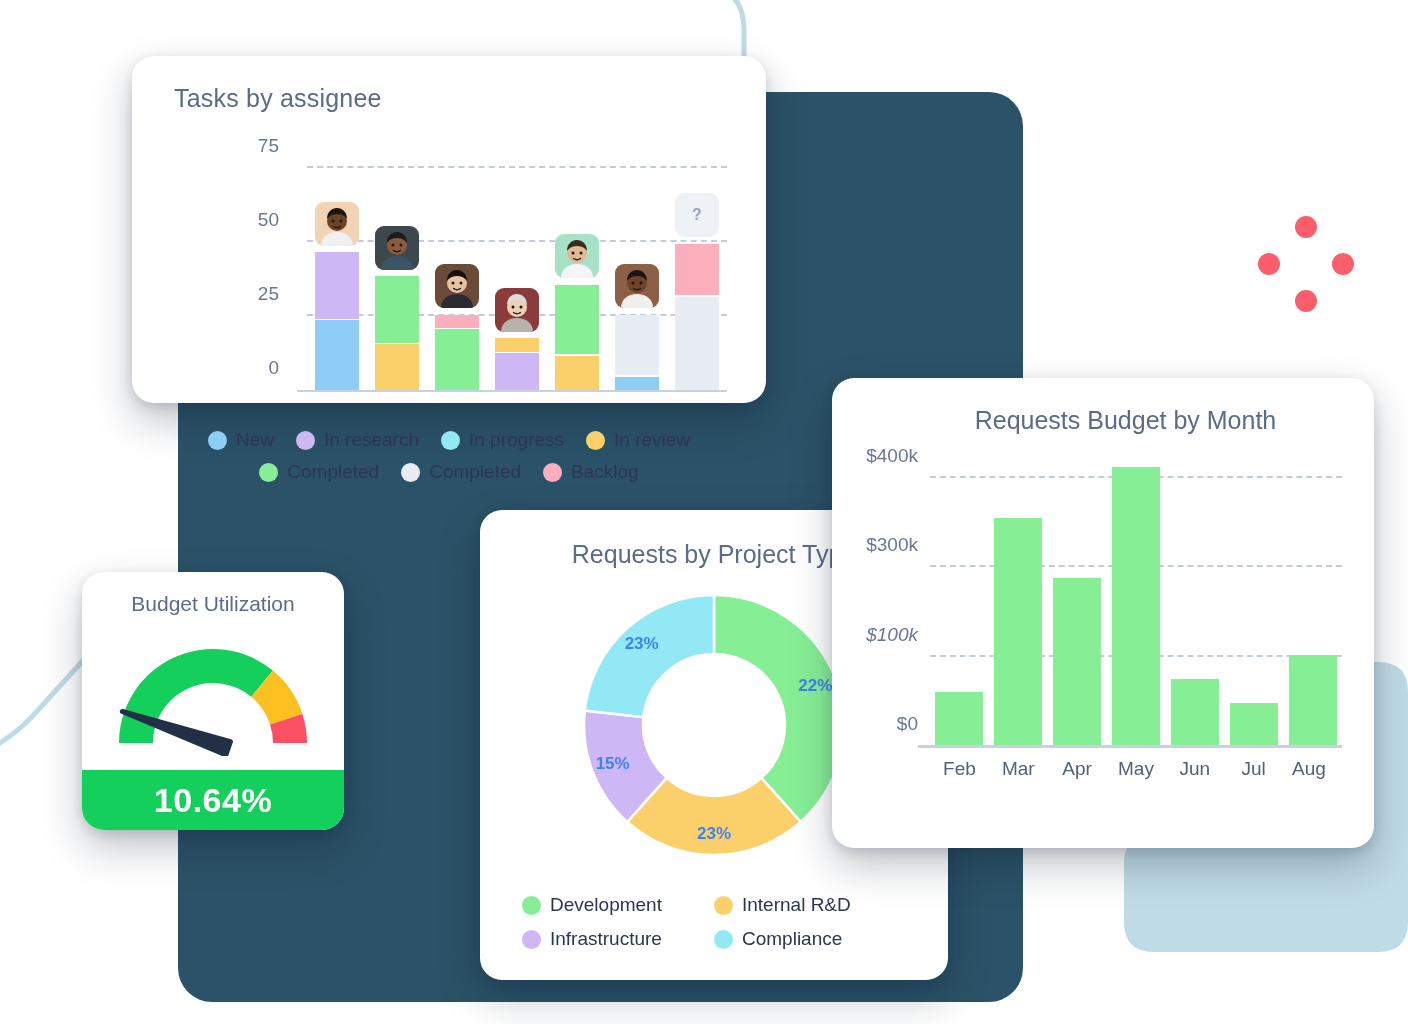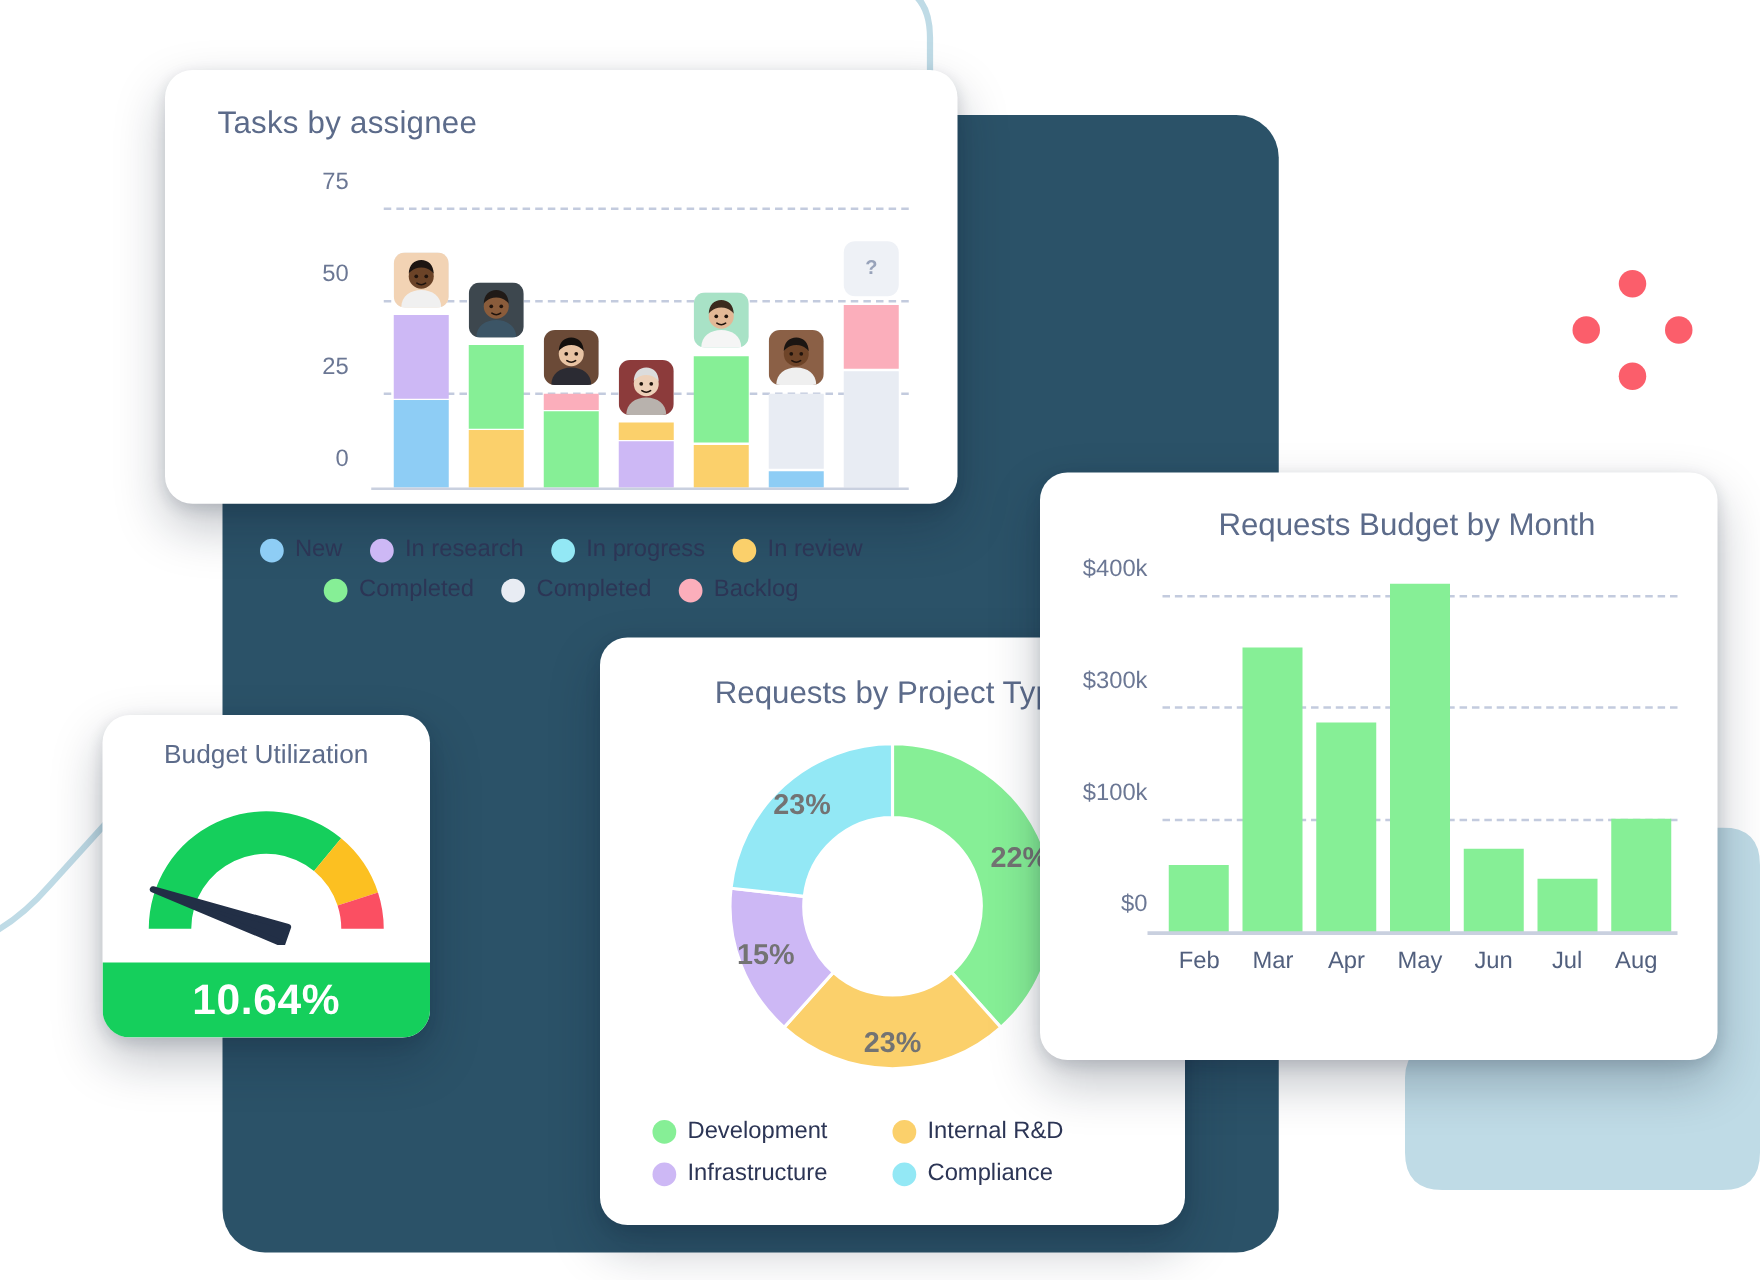--- a/index.html
+++ b/index.html
@@ -104,21 +104,21 @@
 
   
   #card-donut { left: 480px; top: 510px; width: 468px; height: 470px; }
   #donut-title {
     position: absolute; left: 0; right: 0; top: 30px; text-align: center;
     font-size: 25px; color: #5c6b8a; white-space: nowrap; overflow: hidden;
   }
   #donut-wrap { position: absolute; left: 50%; transform: translateX(-50%); top: 72px; }
   .donut-pct {
     position: absolute; transform: translate(-50%,-50%);
-    font-size: 23px; font-weight: 700; color: #737373;
+    font-size: 17px; font-weight: 700; color: #3b82f6;
   }
   #donut-legend { left: 24px; right: 24px; top: 378px; }
   #donut-legend .legend-item { width: 192px; margin: 6px 0; }
 
   
   #card-budget { left: 832px; top: 378px; width: 542px; height: 470px; }
   #budget-title {
     position: absolute; left: 0; right: 0; top: 28px; text-align: center;
     font-size: 25px; color: #5c6b8a; padding-left: 45px;
   }
@@ -363,21 +363,21 @@
   <div class="card" id="card-budget">
     <div id="budget-title">Requests Budget by Month</div>
     <div id="budget-plot-inner">
       <div id="budget-gridlines">
           <div class="grid-line" style="bottom: 89.3333px;"></div>
           <div class="grid-line" style="bottom: 178.667px;"></div>
           <div class="grid-line" style="bottom: 268px;"></div>
         </div>
       <div id="budget-yticks">
           <div class="bticklabel" style="bottom: 0px;">$0</div>
-          <div class="bticklabel" style="bottom: 89.3333px;">$100k</div>
+          <div class="bticklabel" style="bottom: 89.3333px; font-style: italic;">$100k</div>
           <div class="bticklabel" style="bottom: 178.667px;">$300k</div>
           <div class="bticklabel" style="bottom: 268px; margin-left: 19px;">$400k</div>
         </div>
       <div id="budget-bars">
           <div class="bbar" style="left: 5.42857px; width: 48px; height: 53.6px; background: rgb(134, 239, 150);"></div>
           <div class="bbar" style="left: 64.2857px; width: 48px; height: 227.8px; background: rgb(134, 239, 150);"></div>
           <div class="bbar" style="left: 123.143px; width: 48px; height: 168.393px; background: rgb(134, 239, 150);"></div>
           <div class="bbar" style="left: 182px; width: 48px; height: 278.72px; background: rgb(134, 239, 150);"></div>
           <div class="bbar" style="left: 240.857px; width: 48px; height: 67px; background: rgb(134, 239, 150);"></div>
           <div class="bbar" style="left: 299.714px; width: 48px; height: 42.88px; background: rgb(134, 239, 150);"></div>

